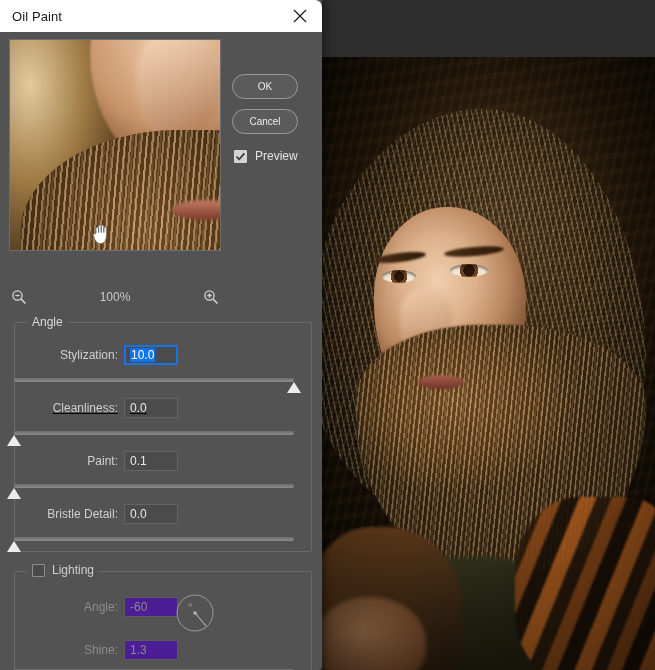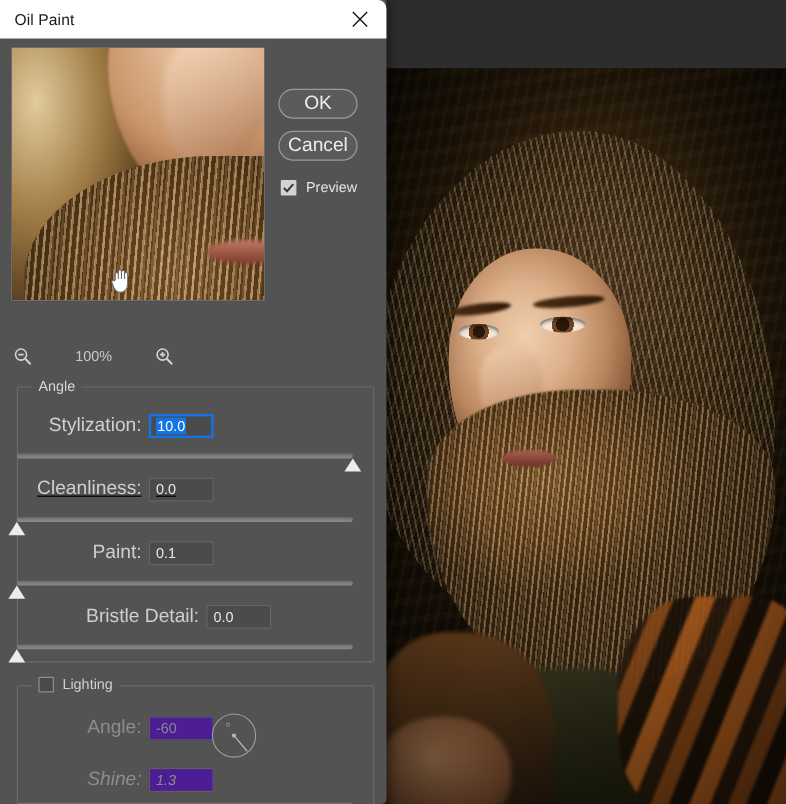--- a/index.html
+++ b/index.html
@@ -232,32 +232,32 @@
   
   #hand-cursor {
     position: absolute; left: 82px; top: 183px;
     width: 18px; height: 22px;
     pointer-events: none;
   }
 
   
   #zoom-row {
     position: absolute; left: 9px; top: 252px; width: 212px; height: 26px;
-    display: flex; align-items: center; justify-content: flex-start; gap: 28px;
+    display: flex; align-items: center; justify-content: space-between; gap: 28px;
   }
   #zoom-row .zbtn { width: 20px; height: 20px; display: flex; align-items: center; justify-content: center; cursor: default; }
   #zoom-row .zval { font-size: 12px; color: #c9c9c9; min-width: 42px; text-align: center; }
 
   
   #btn-col { position: absolute; left: 232px; top: 42px; width: 66px; }
   .pbtn {
     width: 66px; height: 25px;
     border: 1px solid #9a9a9a; border-radius: 13px;
     background: #5b5b5b;
-    color: #ececec; font-size: 16px;
+    color: #ececec; font-size: 10px;
     display: flex; align-items: center; justify-content: center;
     cursor: default; margin-bottom: 10px;
   }
   #preview-check-row {
     position: absolute; left: 234px; top: 117px;
     display: flex; align-items: center; gap: 8px;
   }
   .chk {
     width: 13px; height: 13px; border: 1px solid #8e8e8e;
     background: #4a4a4a; border-radius: 1px;
@@ -284,21 +284,21 @@
   }
   #group-lighting .chk-label { color: #cfcfcf; }
 
   
   .param { position: absolute; left: 0; width: 298px; }
   .param .row {
     display: flex; align-items: center; gap: 6px;
     padding-left: 20px;
   }
   .param .lbl {
-    font-size: 16px; color: #cfcfcf;
+    font-size: 12px; color: #cfcfcf;
     width: 98px; text-align: right;
   }
   .param .lbl.dim { color: #8c8c8c; }
   .field {
     width: 54px; height: 20px;
     background: #4b4b4b; border: 1px solid #646464;
     display: flex; align-items: center;
     padding-left: 5px;
     font-size: 12px; color: #e8e8e8;
   }
@@ -457,21 +457,21 @@
         <span class="field">0.1</span>
       </div>
     </div>
     <div class="slider" style="top:449px;">
       <div class="track"></div>
       <div class="thumb" style="left:0px;">
           <i></i>
         </div>
     </div>
 
-    <div class="param" style="top:472px;padding-left:48px;">
+    <div class="param" style="top:472px;">
       <div class="row">
         <span class="lbl">Bristle Detail:</span>
         <span class="field">0.0</span>
       </div>
     </div>
     <div class="slider" style="top:502px;">
       <div class="track"></div>
       <div class="thumb" style="left:0px;">
           <i></i>
         </div>
@@ -491,21 +491,21 @@
         <span class="deg">°</span>
       </div>
     </div>
 
     <svg id="angle-dial" viewBox="0 0 40 40">
       <circle cx="20" cy="20" r="18" fill="none" stroke="#9b9b9b" stroke-width="1"></circle>
       <circle cx="20" cy="20" r="1.8" fill="#b5b5b5"></circle>
       <line x1="20" y1="20" x2="31" y2="33" stroke="#b5b5b5" stroke-width="1.1"></line>
     </svg>
 
-    <div class="param" style="top:608px;font-style:italic;">
+    <div class="param" style="top:608px;">
       <div class="row">
         <span class="lbl dim">Shine:</span>
         <span class="field dim">1.3</span>
       </div>
     </div>
     <div class="slider" style="top:634px;">
       <div class="track"></div>
 
     </div>
 

